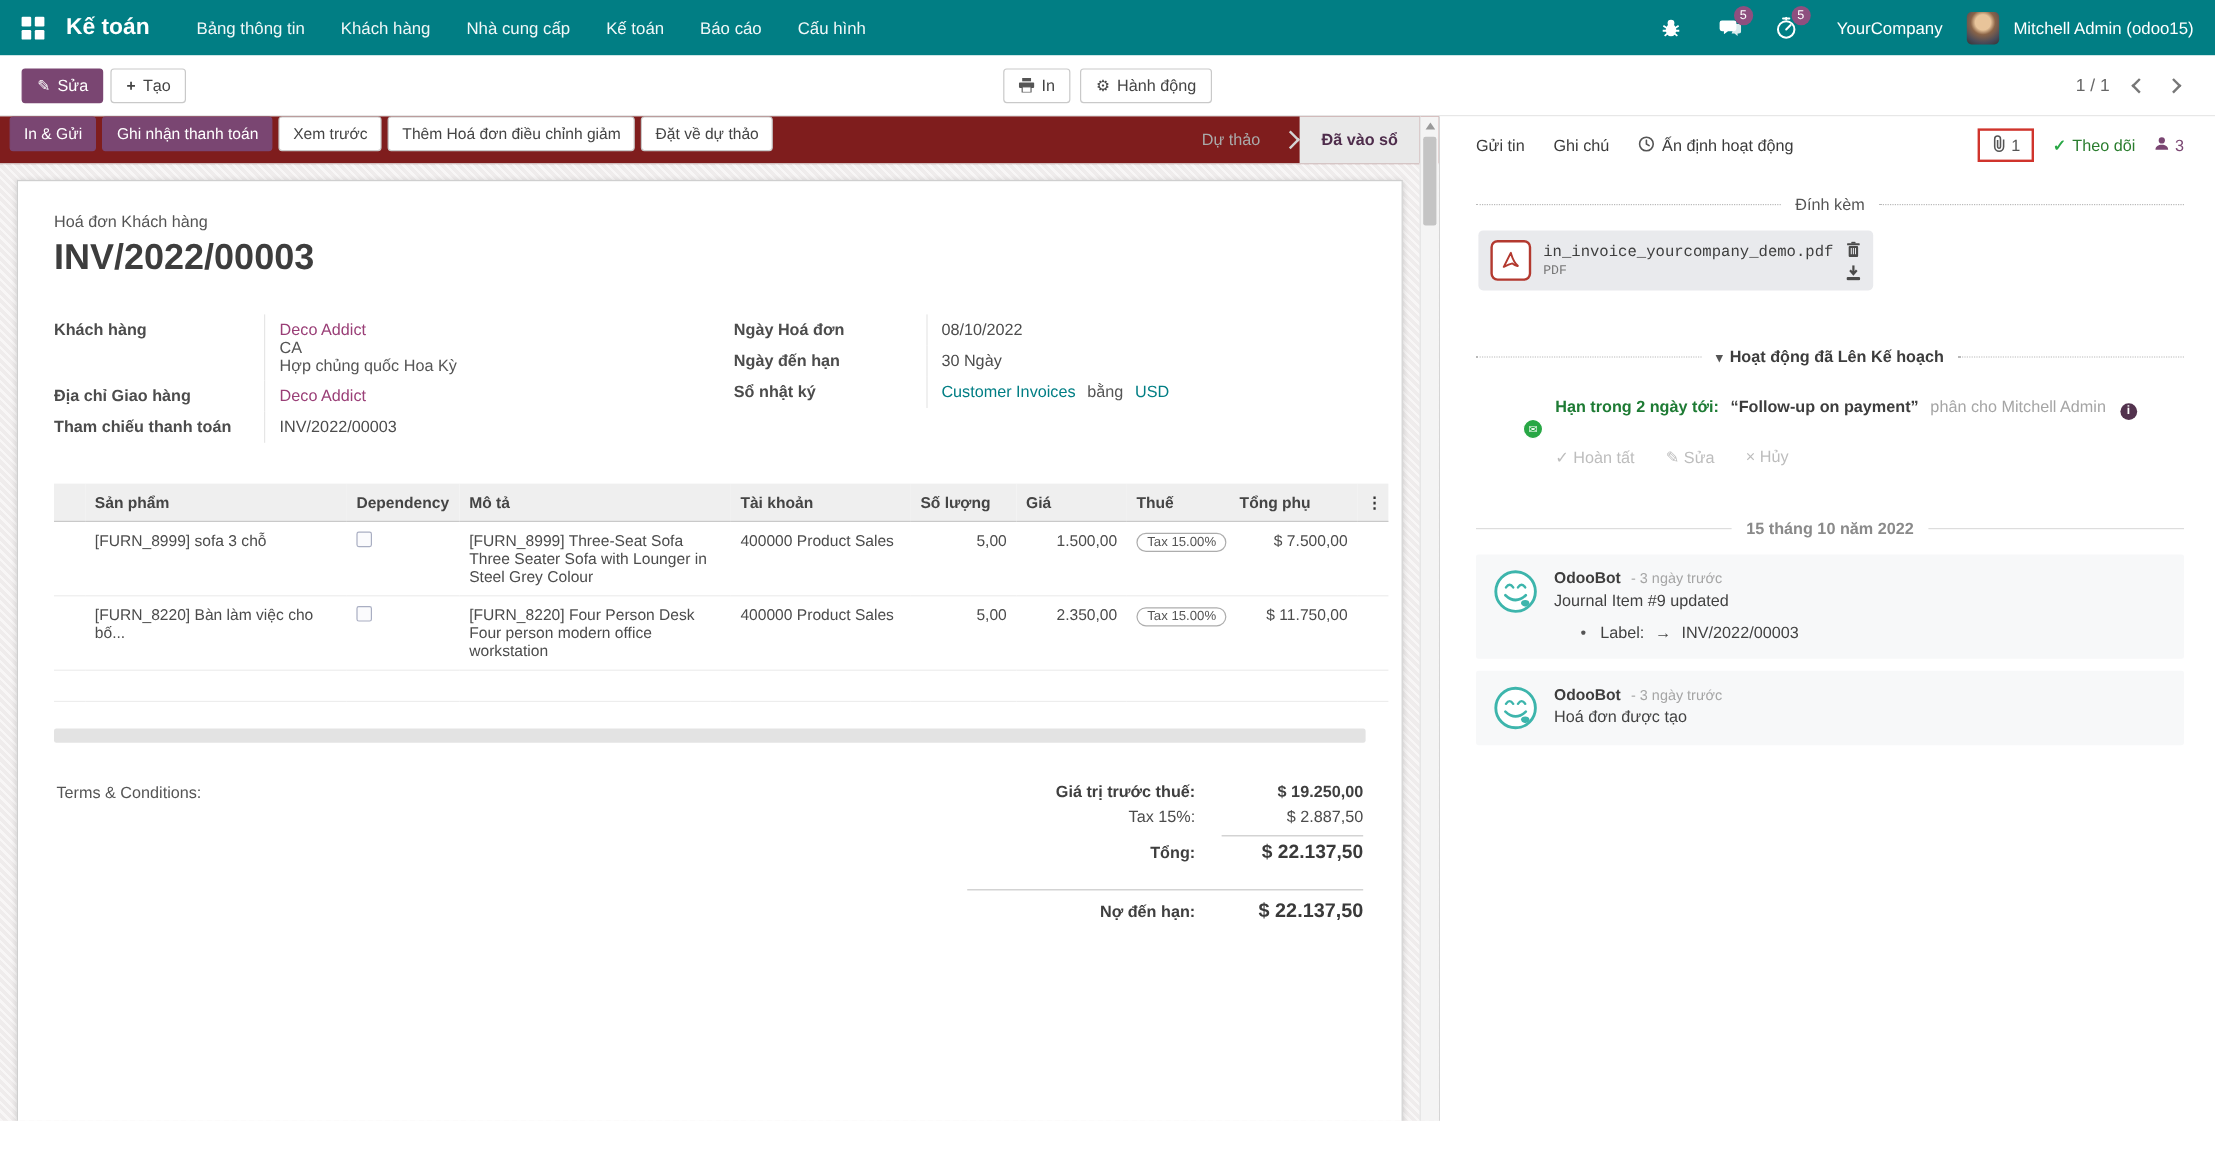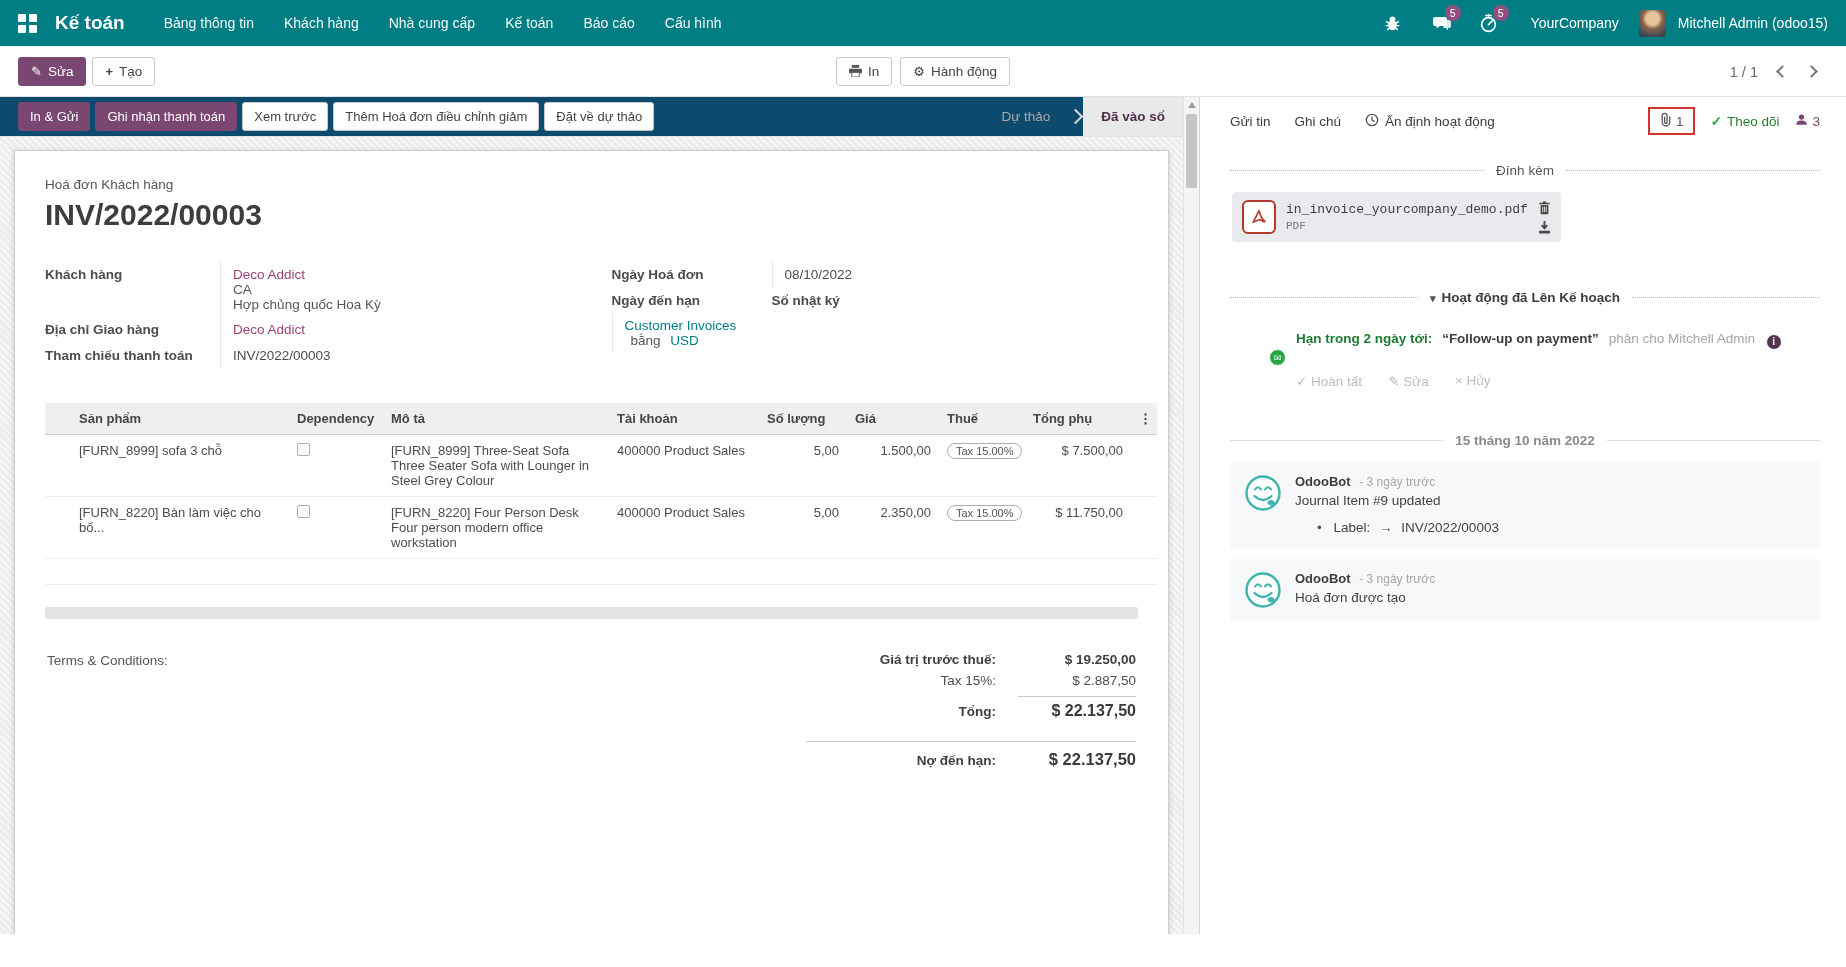--- a/index.html
+++ b/index.html
@@ -41,21 +41,21 @@
   .cp-left{display:flex; gap:6px;}
   .cp-center{position:absolute; left:50%; transform:translateX(-50%); display:flex; gap:8px;}
   .cp-right{margin-left:auto; display:flex; align-items:center; gap:20px; color:#666; font-size:14.5px; padding-right:12px;}
   .chev{display:inline-block; width:9px; height:9px; border-right:2.5px solid #777; border-bottom:2.5px solid #777; cursor:pointer;}
   .chev.left{transform:rotate(135deg);}
   .chev.right{transform:rotate(-45deg);}
   
   .content{display:flex; height:837px;}
   .left-pane{width:1200px; position:relative; display:flex; flex-direction:column; border-right:1px solid #d5d5d5;}
   
-  .statusbar{height:40px; background:#0c4a6e; border-bottom:1px solid #e4e4e4; display:flex; align-items:center; padding-left:18px; padding-right:16px;}
+  .statusbar{height:40px; background:#7f1d1d; border-bottom:1px solid #e4e4e4; display:flex; align-items:flex-start; padding-left:8px; padding-right:16px;}
   .sb-btn{border:1px solid #c9c9c9; background:#fff; color:#444; font-size:13px; padding:6px 11px; border-radius:3px; margin-right:5px; cursor:pointer; font-family:inherit;}
   .sb-btn.primary{background:var(--purple); border-color:var(--purple); color:#fff;}
   .pipeline{margin-left:auto; display:flex; align-items:stretch; height:100%;}
   .pipe-step{display:flex; align-items:center; padding:0 18px; color:#aaa; font-size:13.5px; cursor:pointer;}
   .pipe-chev{width:11px; height:11px; border-right:2px solid #d5d5d5; border-bottom:2px solid #d5d5d5; transform:rotate(-45deg); align-self:center; margin:0 2px;}
   .pipe-step.active{background:#e9e9e9; color:#4f2d4c; font-weight:bold;}
   
   .form-area{flex:1; overflow:hidden; background-color:#efecec;
     background-image:repeating-linear-gradient(45deg, rgba(255,255,255,.55) 0 2px, transparent 2px 5px);}
   .sheet{margin:13px 30px 0 14px; background:#fff; border:1px solid #cfcfcf; box-shadow:0 1px 5px rgba(0,0,0,.18);
@@ -260,20 +260,21 @@
             </div>
             <div class="flabel">Địa chỉ Giao hàng</div>
             <div class="fval"><span class="link-m">Deco Addict</span></div>
             <div class="flabel">Tham chiếu thanh toán</div>
             <div class="fval">INV/2022/00003</div>
           </div>
           <div class="fg" style="grid-template-columns:160px 1fr; align-content:start;">
             <div class="flabel">Ngày Hoá đơn</div>
             <div class="fval">08/10/2022</div>
             <div class="flabel">Ngày đến hạn</div>
+            <div class="fval">30 Ngày</div>
             <div class="flabel">Sổ nhật ký</div>
             <div class="fval">
               <span class="link-t">Customer Invoices</span>
               <span class="fsub" style="margin:0 6px;">bằng</span>
               <span class="link-t">USD</span>
             </div>
           </div>
         </div>
 
 

